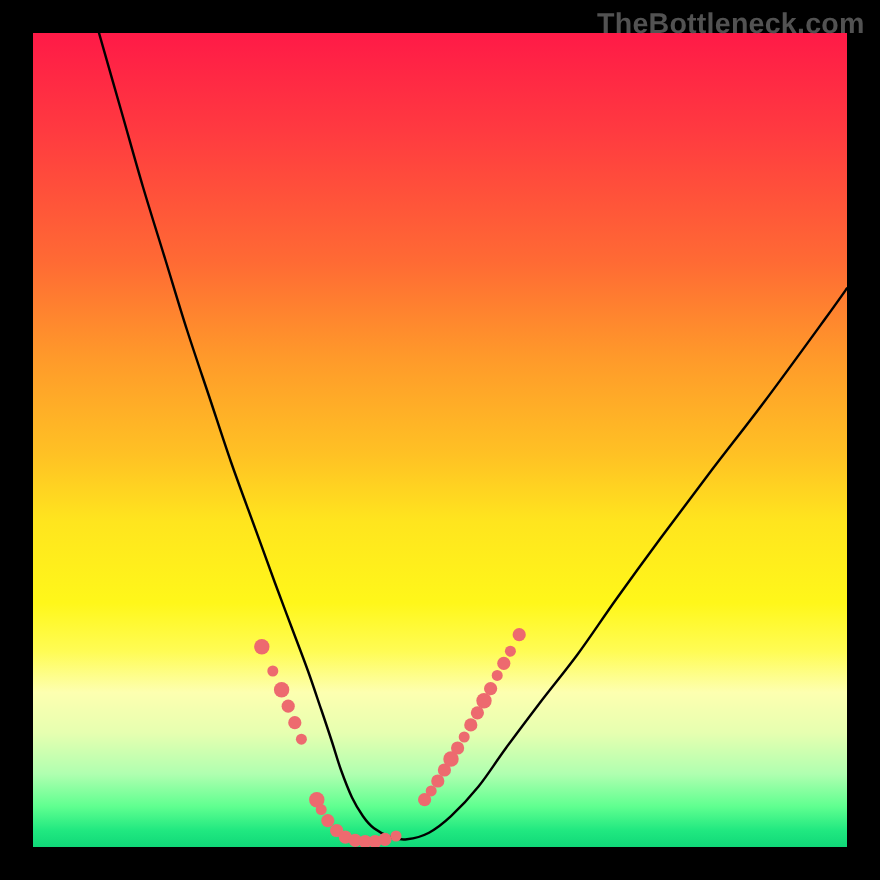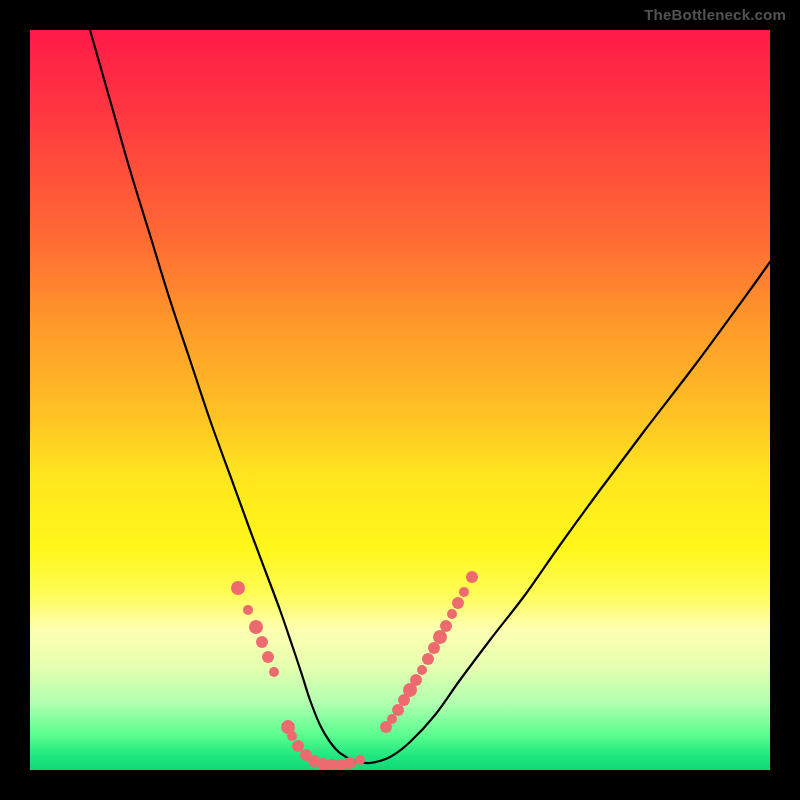--- a/index.html
+++ b/index.html
@@ -14,21 +14,21 @@
     position: relative;
     width: 800px;
     height: 800px;
     background: #000;
   }
   .watermark {
     position: absolute;
     top: 6px;
     right: 14px;
     font-family: Arial, Helvetica, sans-serif;
-    font-size: 15px;
+    font-size: 26px;
     font-weight: 600;
     color: #525252;
     letter-spacing: 0.2px;
     z-index: 10;
   }
   .plot {
     position: absolute;
     left: 30px;
     top: 30px;
     width: 740px;

